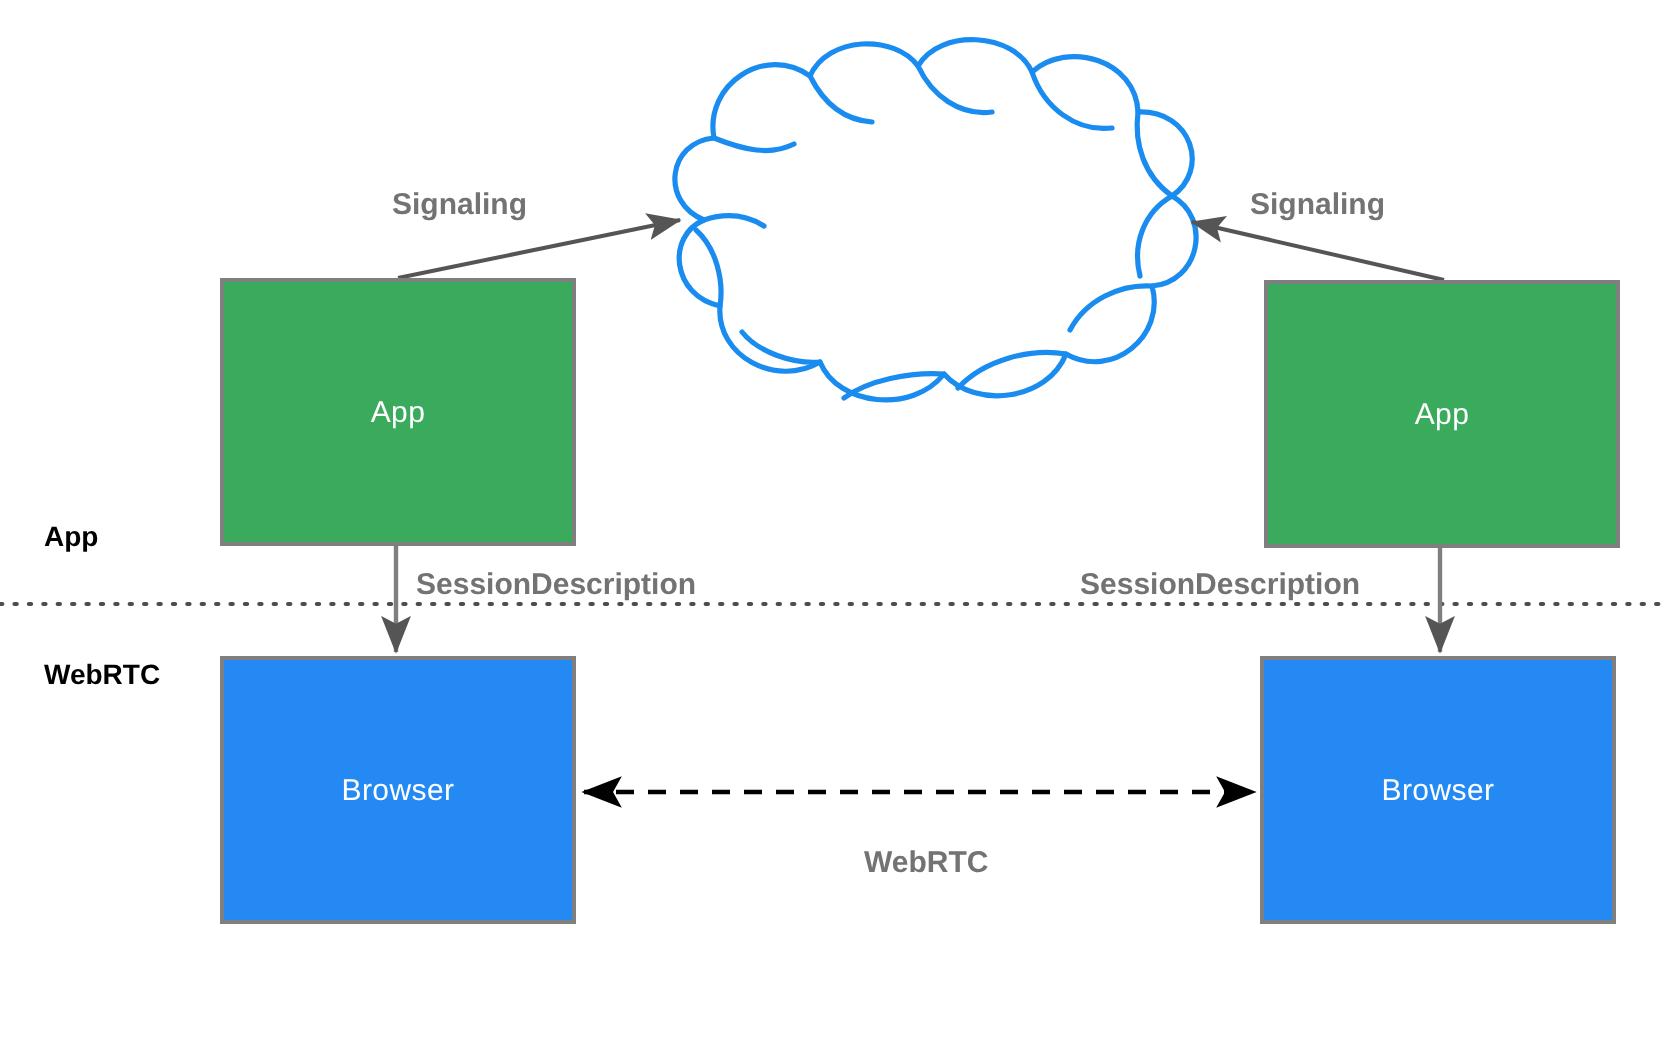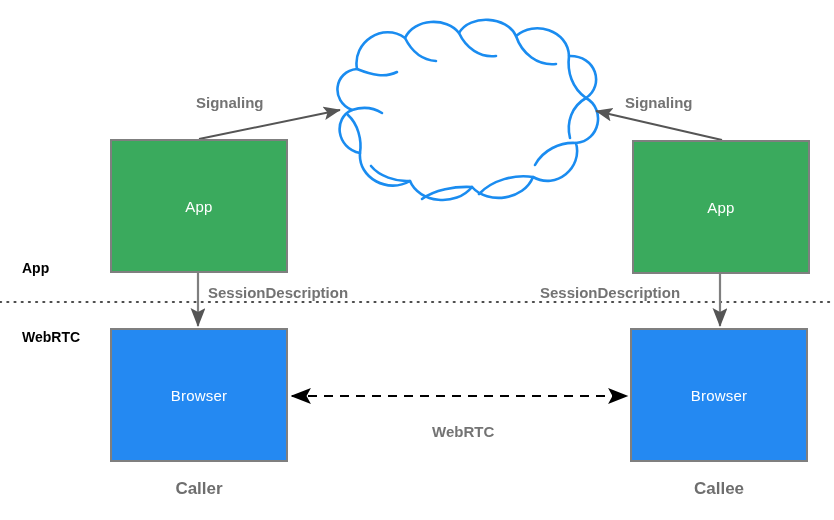--- a/index.html
+++ b/index.html
@@ -149,16 +149,14 @@
     <span class="node-label">App</span>
   </div>
 
   <div class="node-box" style="left:110px; top:328px; width:178px; height:134px; background:#2489f2;">
     <span class="node-label">Browser</span>
   </div>
   <div class="node-box" style="left:630px; top:328px; width:178px; height:134px; background:#2489f2;">
     <span class="node-label">Browser</span>
   </div>
 
-  <div class="role-label" style="left:110px; top:480px; width:178px;">Caller</div>
-  <div class="role-label" style="left:630px; top:480px; width:178px;">Callee</div>
 
 </div>
 
 </body></html>

